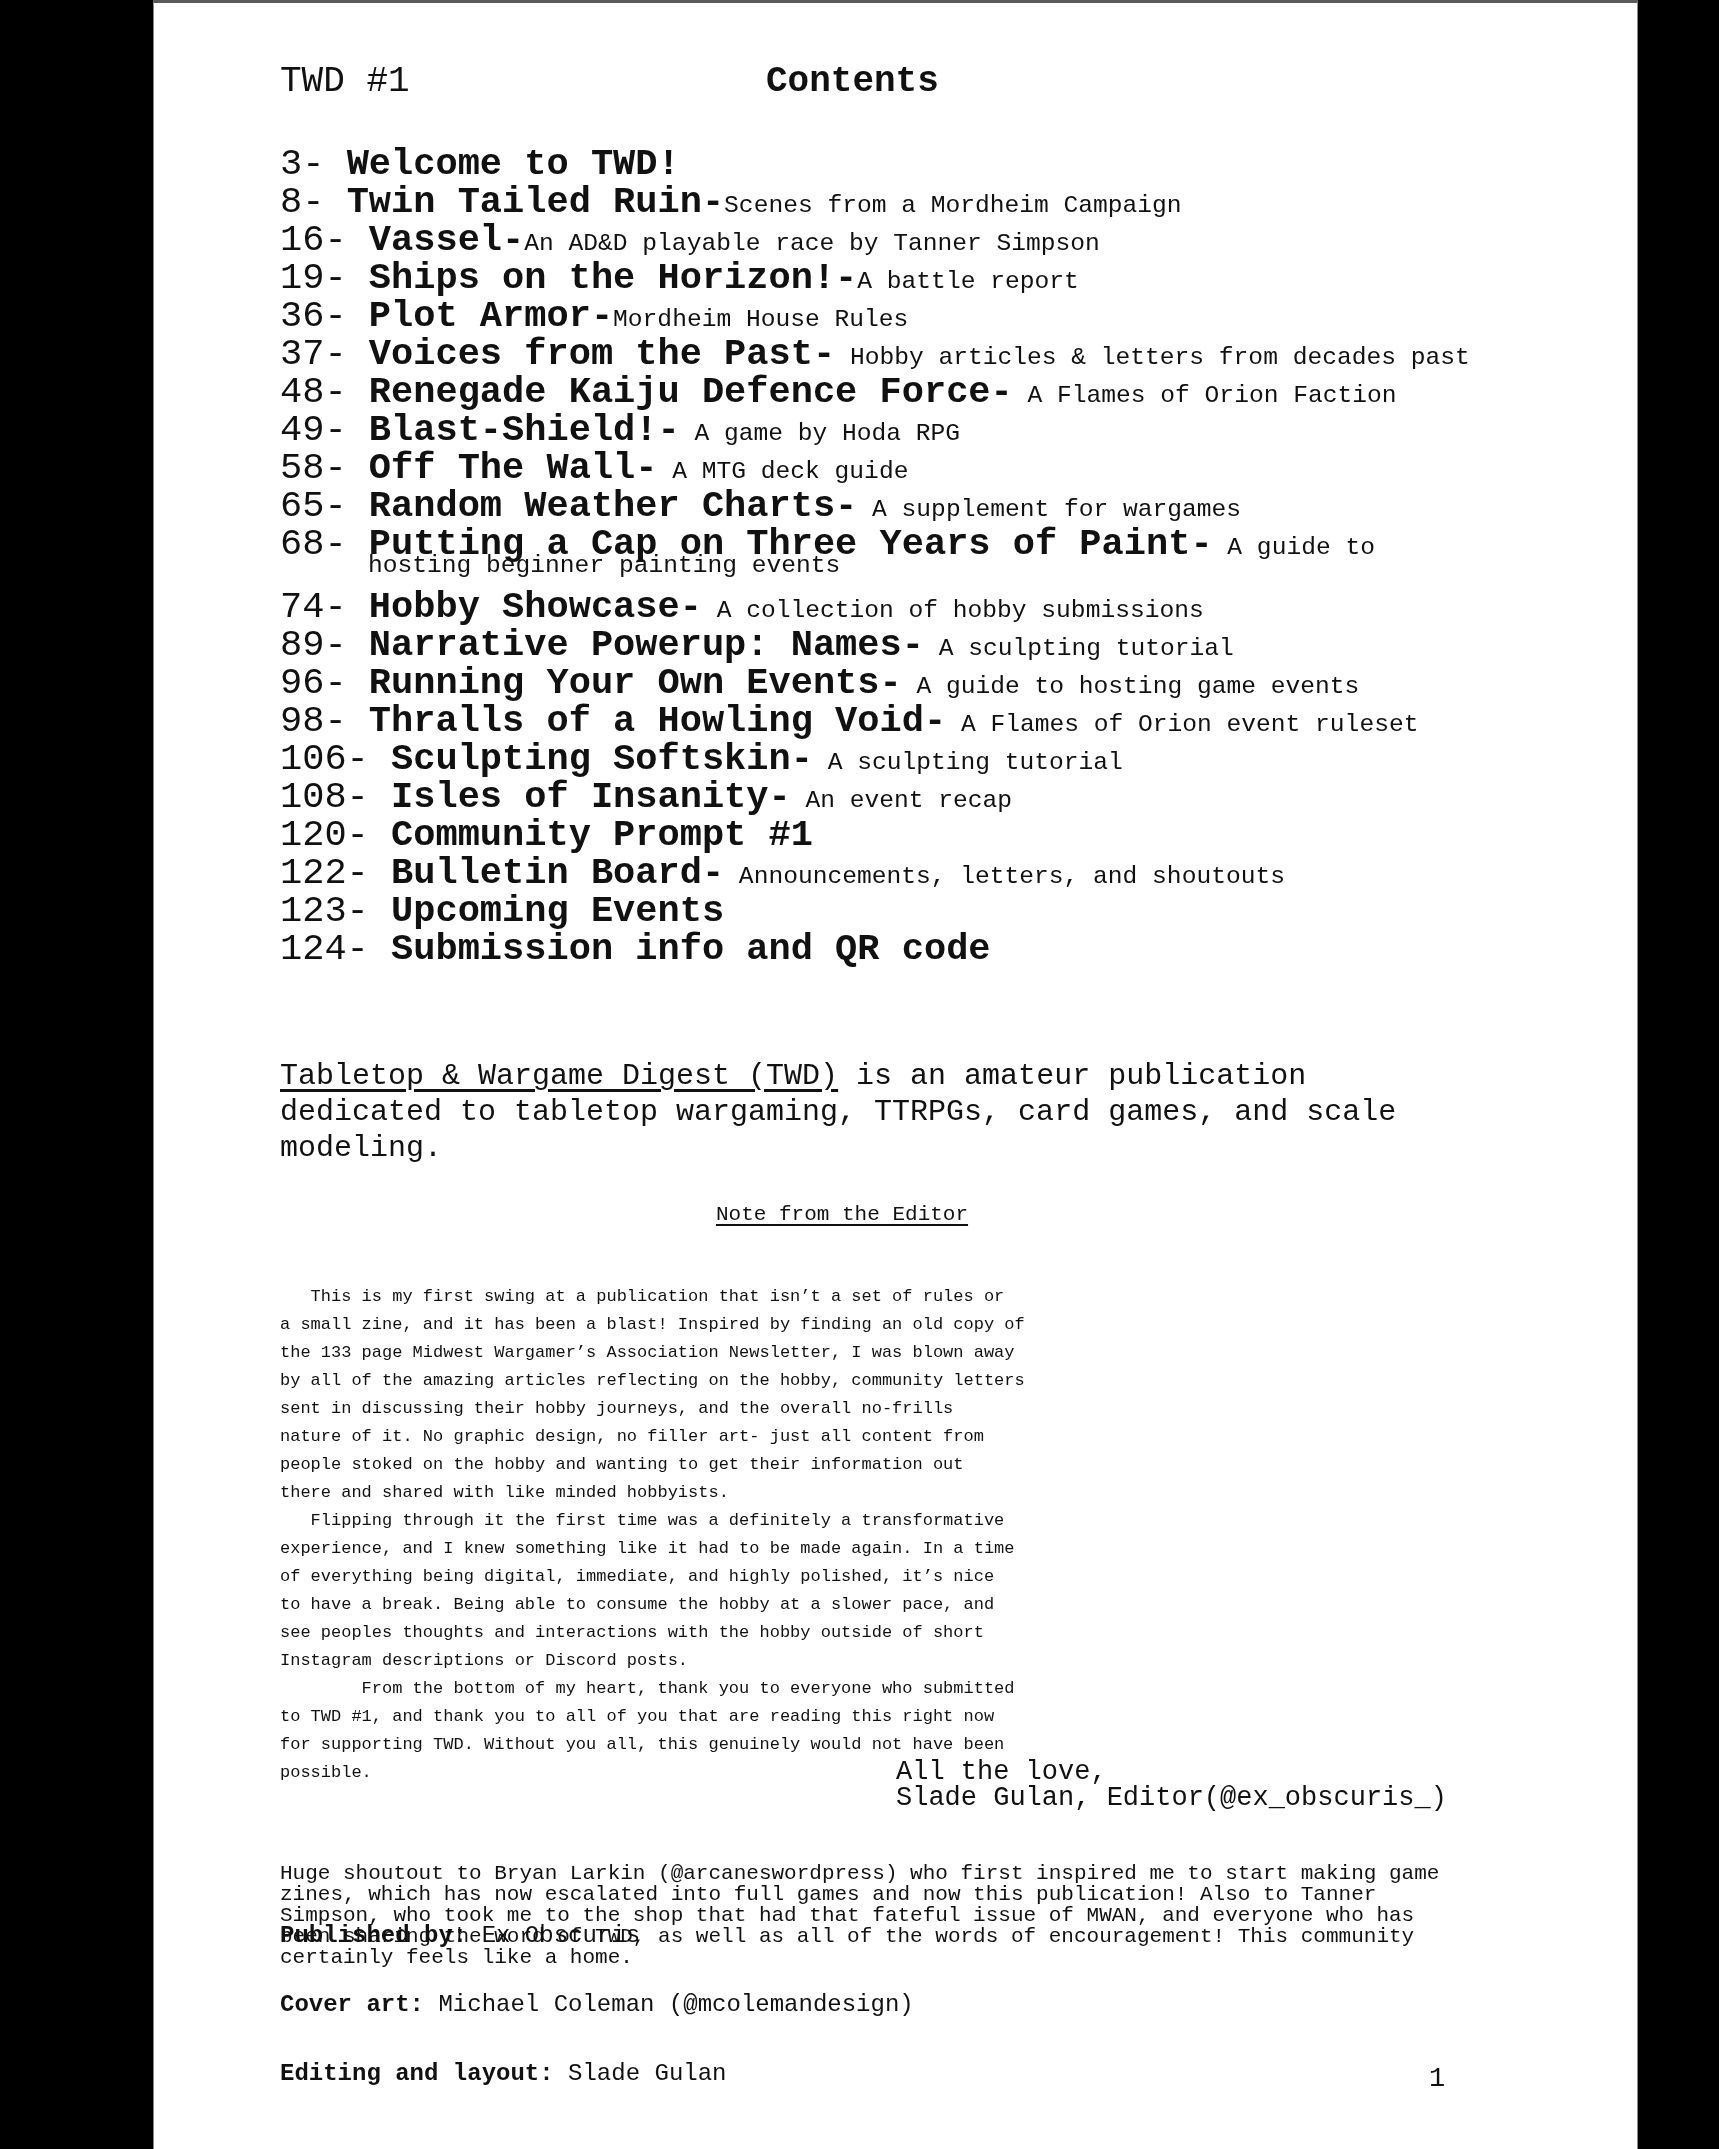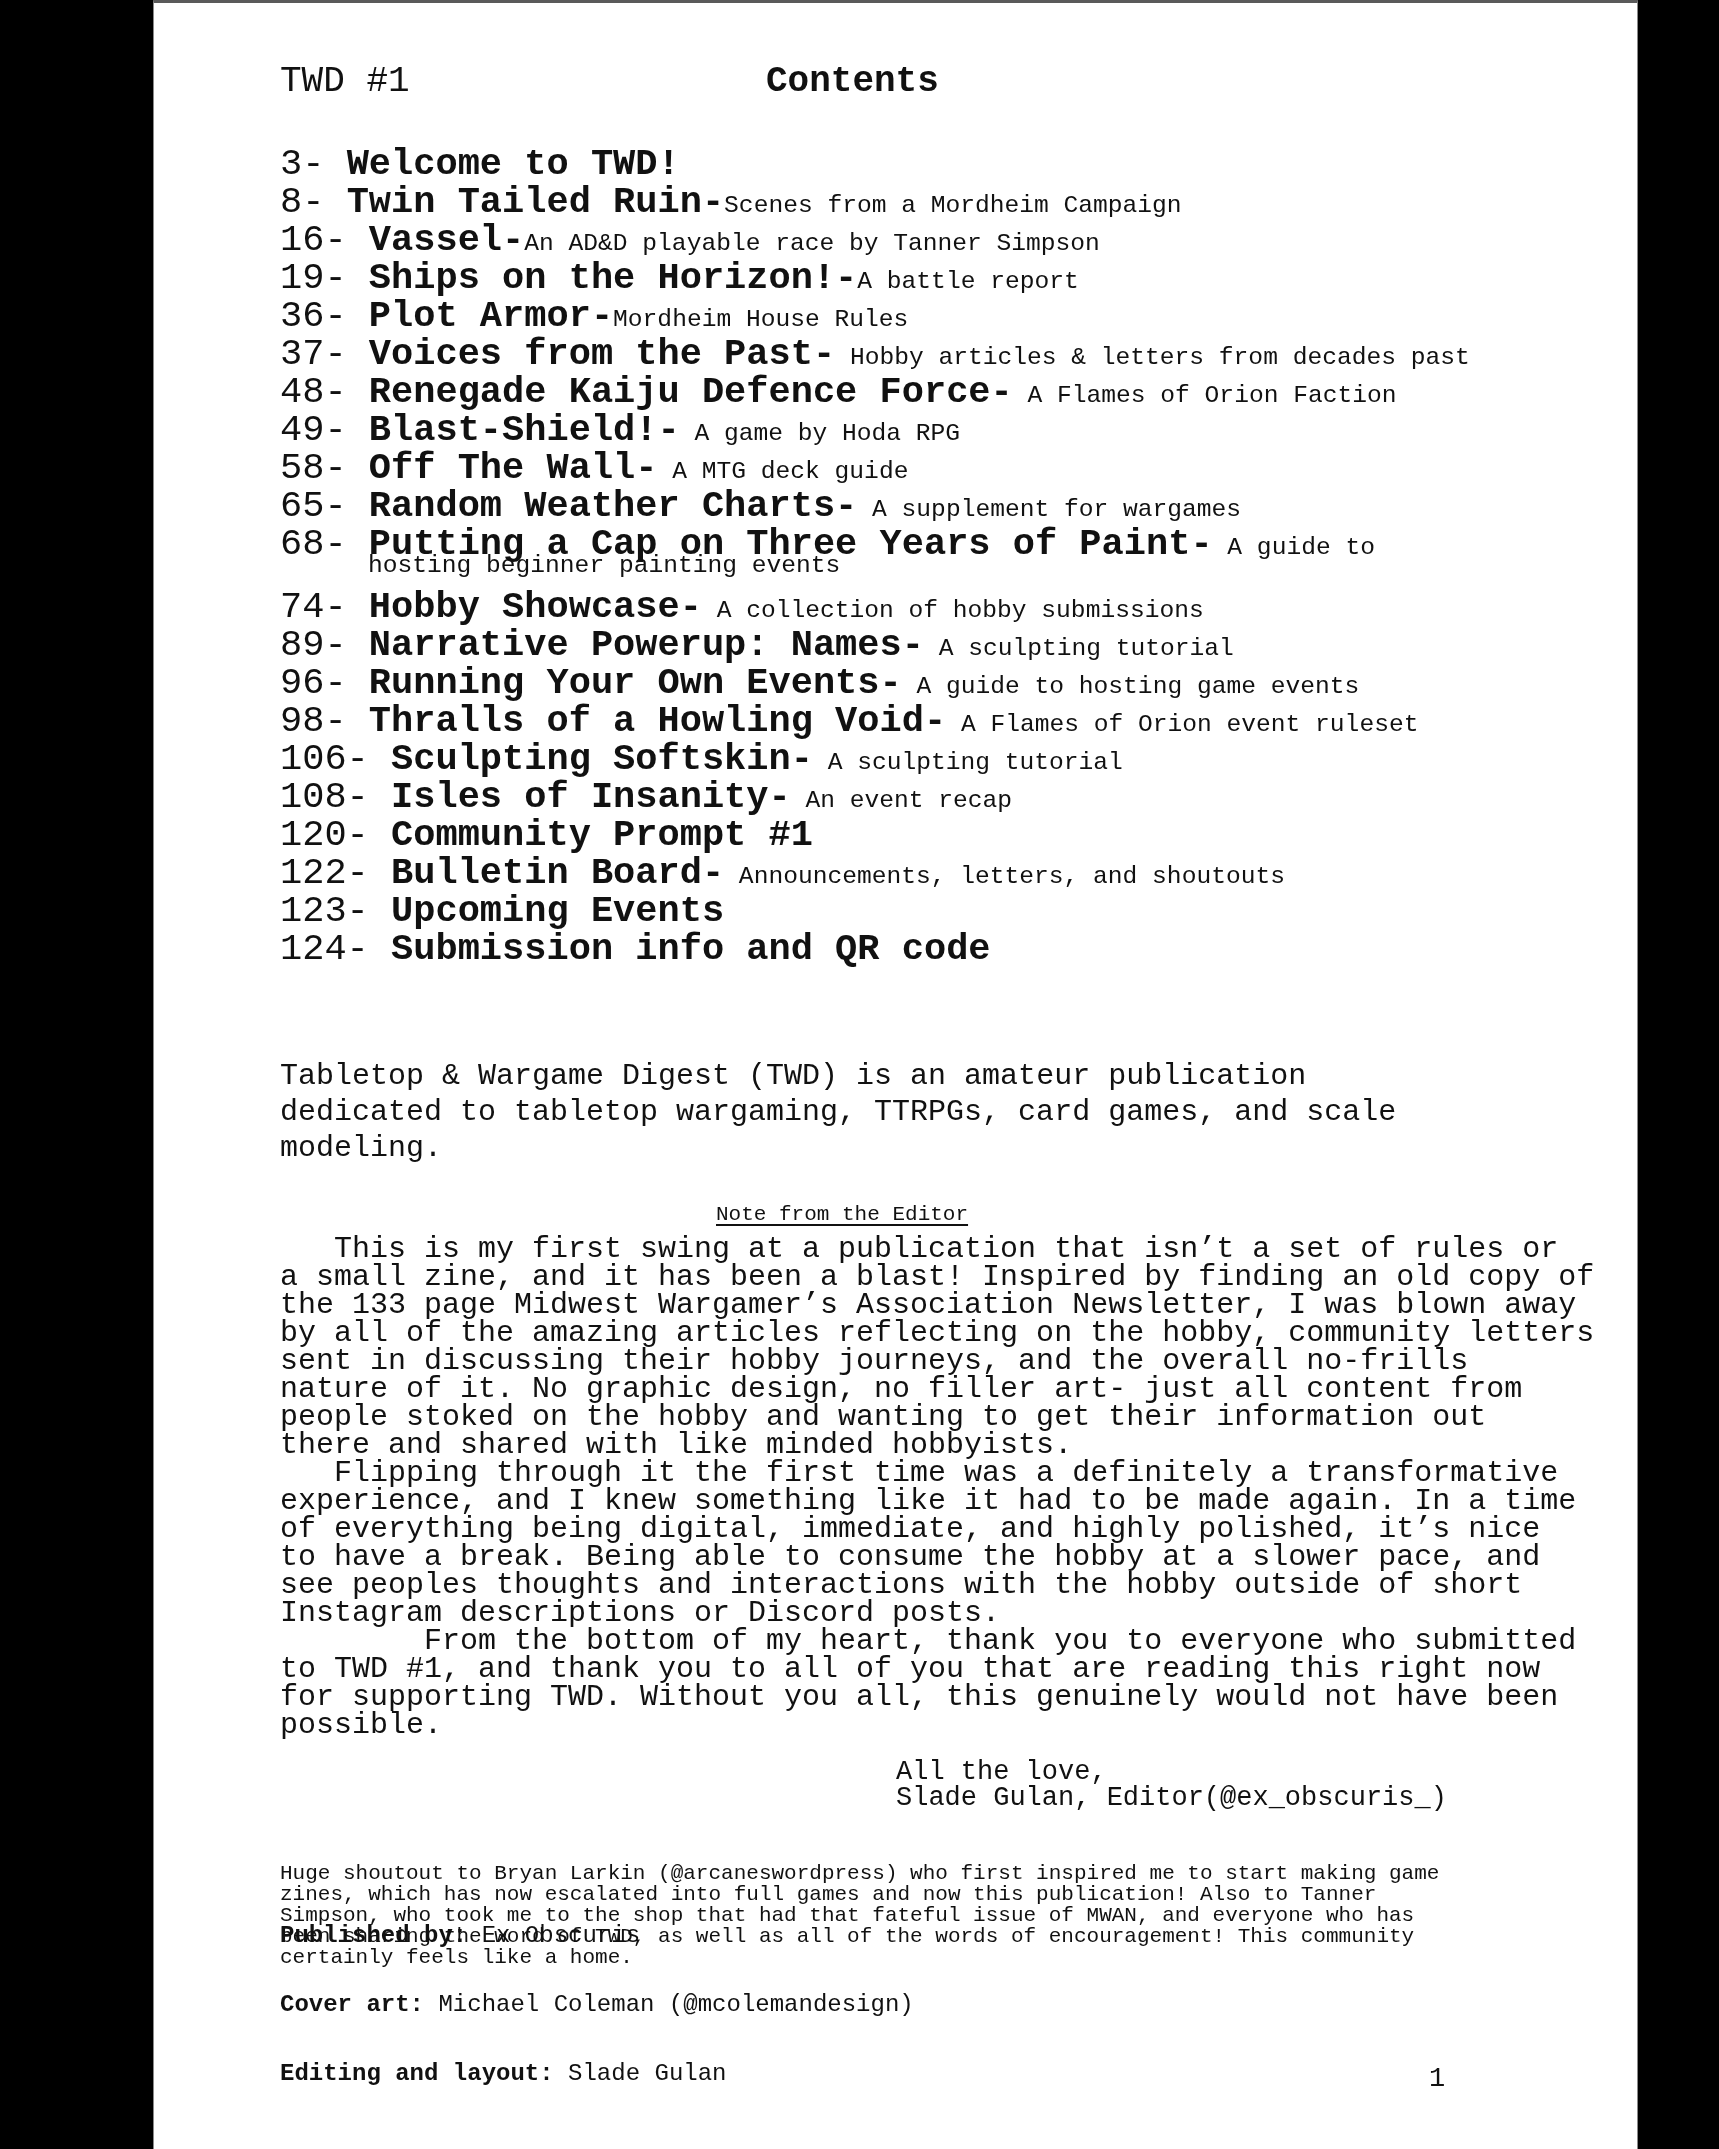--- a/index.html
+++ b/index.html
@@ -21,23 +21,23 @@
   .issue { left: 126px; top: 57px; font-size: 36px; line-height: 43px; }
   .contents-title { left: 612px; top: 57px; font-size: 36px; line-height: 43px; font-weight: bold; }
   .toc { position: absolute; left: 126px; top: 142px; width: 1254px; }
   .toc-row { font-size: 37px; line-height: 38px; white-space: nowrap; height: 38px; }
   .toc-row.wrap { height: 63px; }
   .toc-num { font-weight: normal; }
   .toc-title { font-weight: bold; }
   .toc-sub { font-size: 24.6px; font-weight: normal; }
   .toc-sub2 { display: block; font-size: 24.6px; line-height: 21.5px; margin-left: 88px; margin-top: -12.5px; }
   .about { position: absolute; left: 126px; top: 1055px; width: 1200px; font-size: 30px; line-height: 36px; }
-  .about .u { text-underline-offset: 4.5px; }
+  .about .u { text-decoration: underline; text-underline-offset: 4.5px; }
   .note-head { position: absolute; left: 562px; top: 1197px; font-size: 21px; line-height: 29px; text-decoration: underline; text-underline-offset: 3.6px; white-space: pre; }
-  .note-body { position: absolute; left: 126px; top: 1232px; width: 1218px; font-size: 30px; line-height: 28px; }
+  .note-body { position: absolute; left: 126px; top: 1280px; width: 1218px; font-size: 17px; line-height: 28px; }
   .note-body p { margin: 0; white-space: pre; }
   .sign { position: absolute; left: 742px; top: 1756px; font-size: 27px; line-height: 26px; white-space: pre; }
   .credits { position: absolute; left: 126px; top: 1875px; font-size: 24px; line-height: 23px; white-space: pre; }
   .credits b { font-weight: bold; }
   .shout { position: absolute; left: 126px; top: 1860px; font-size: 21px; line-height: 21px; white-space: pre; }
   .pagenum { position: absolute; left: 1275px; top: 2062px; font-size: 27px; line-height: 29px; }
 </style>
 </head>
 <body>
 

